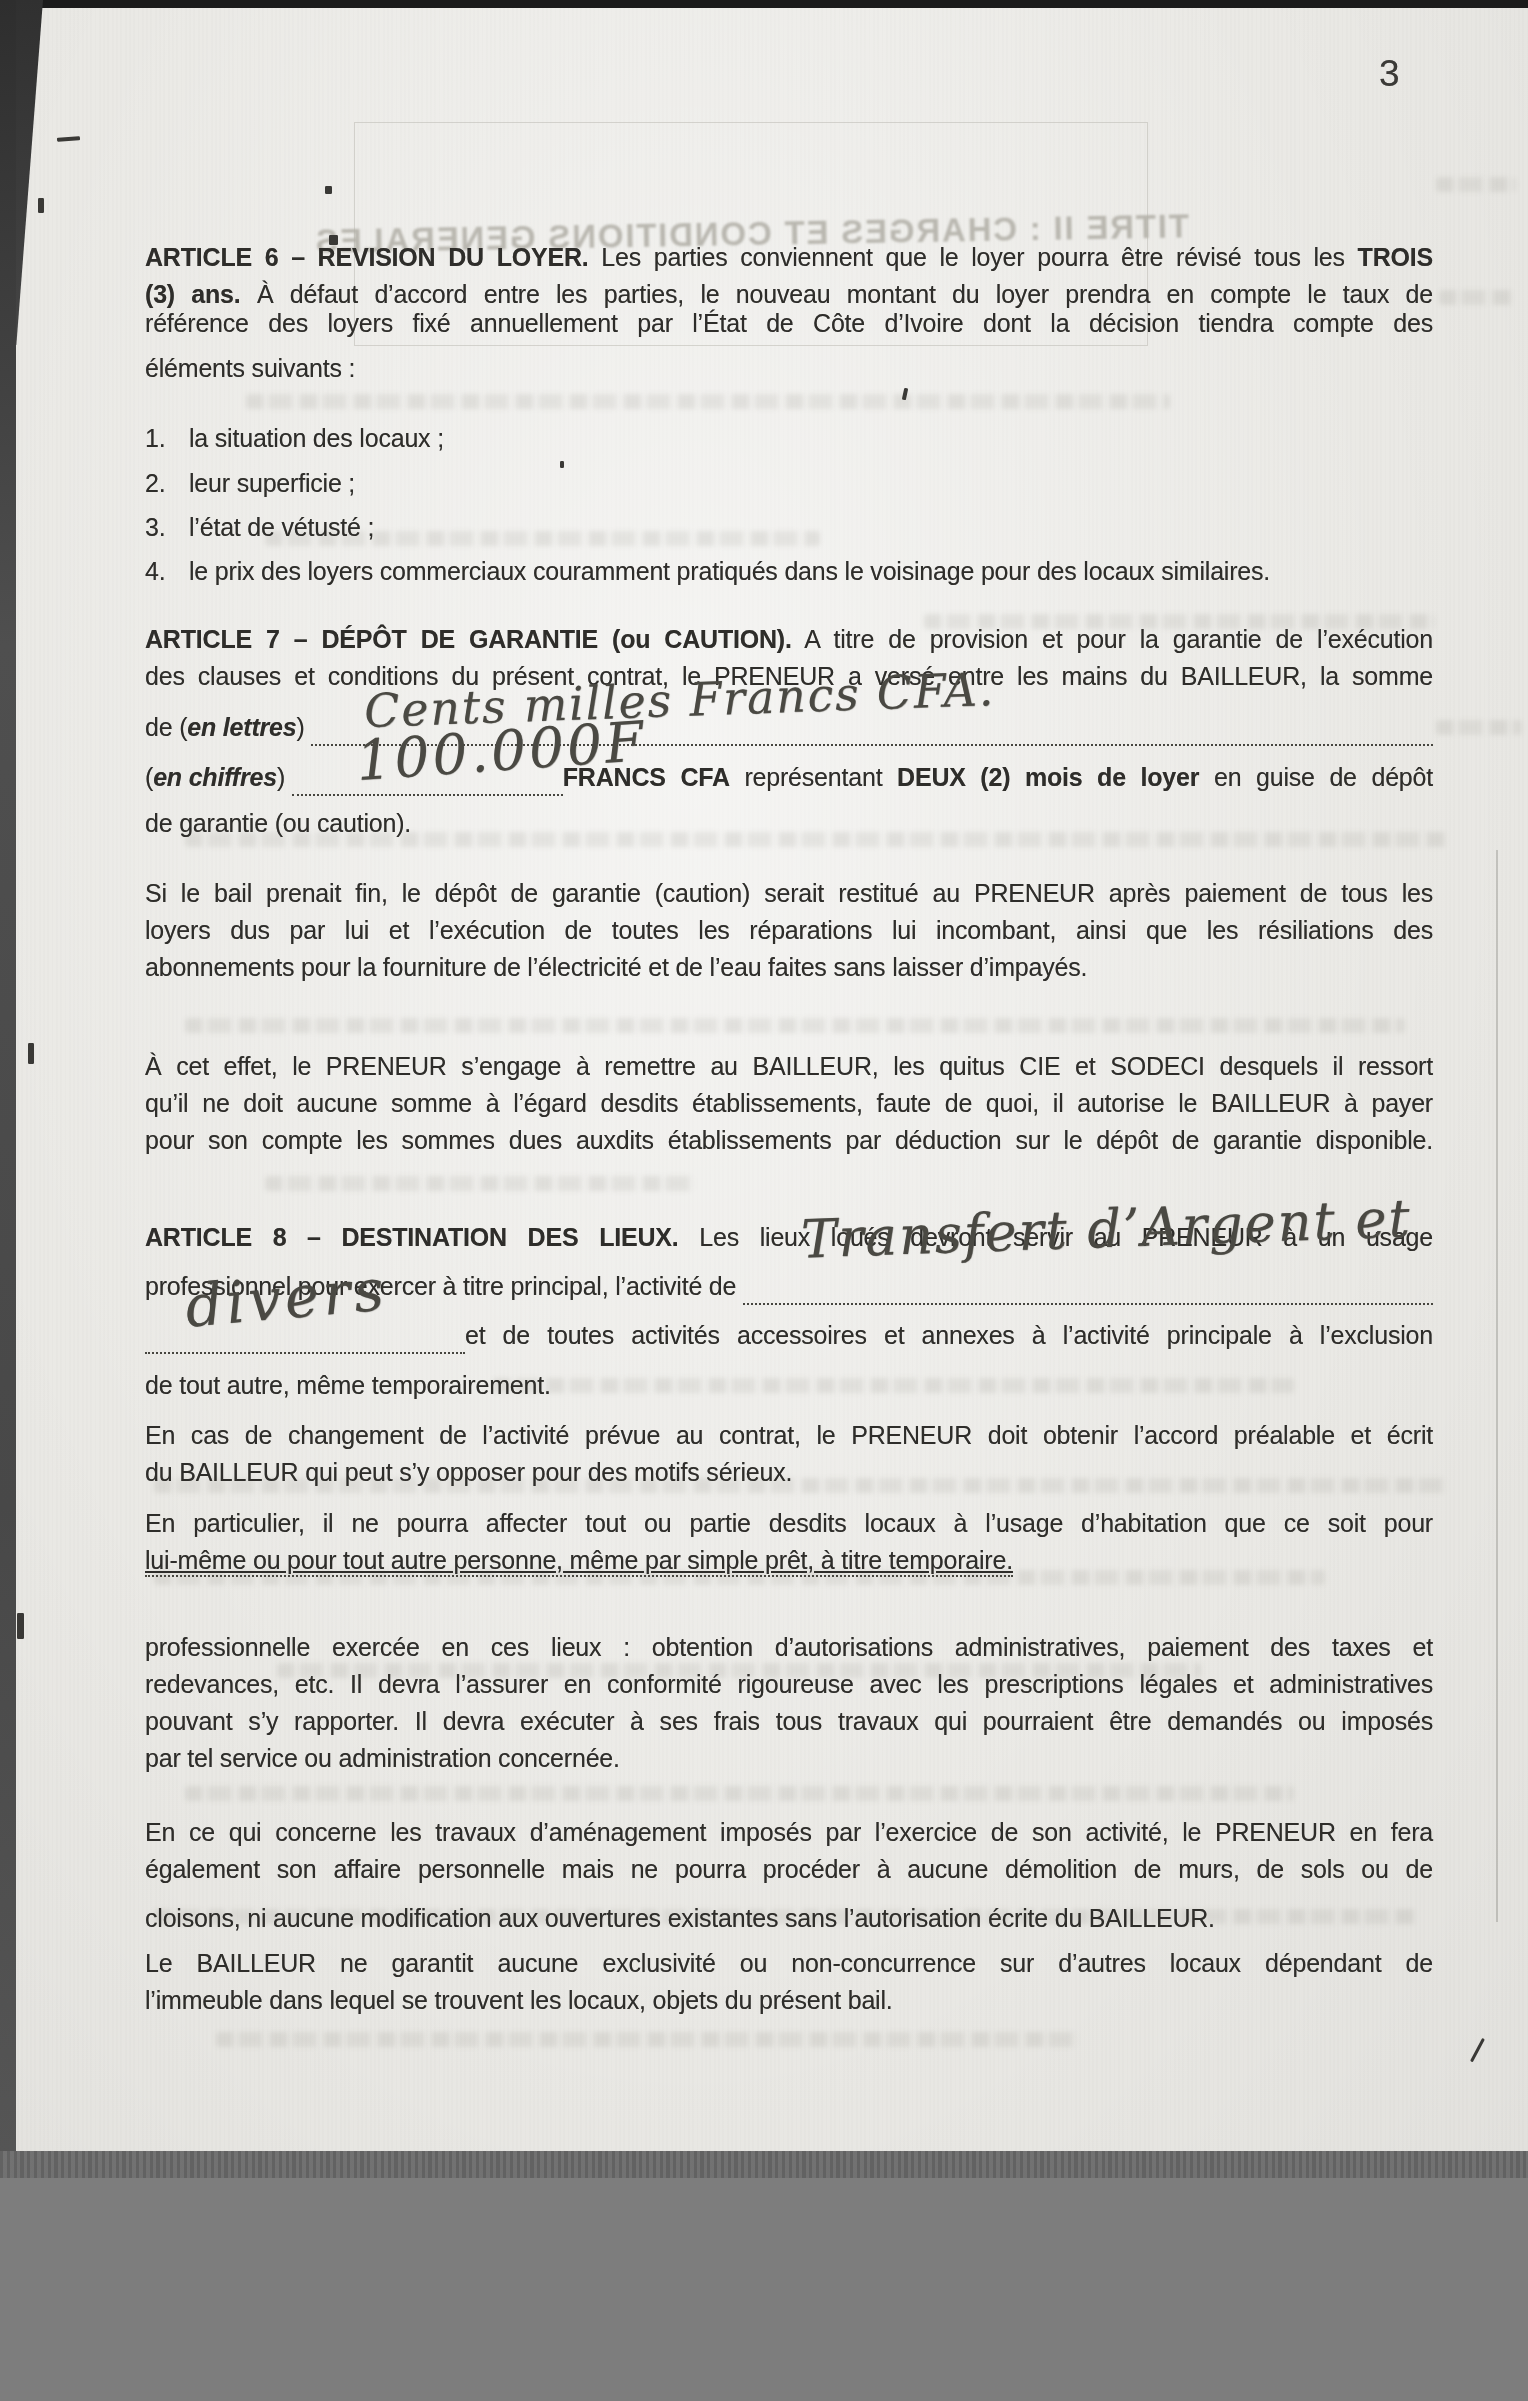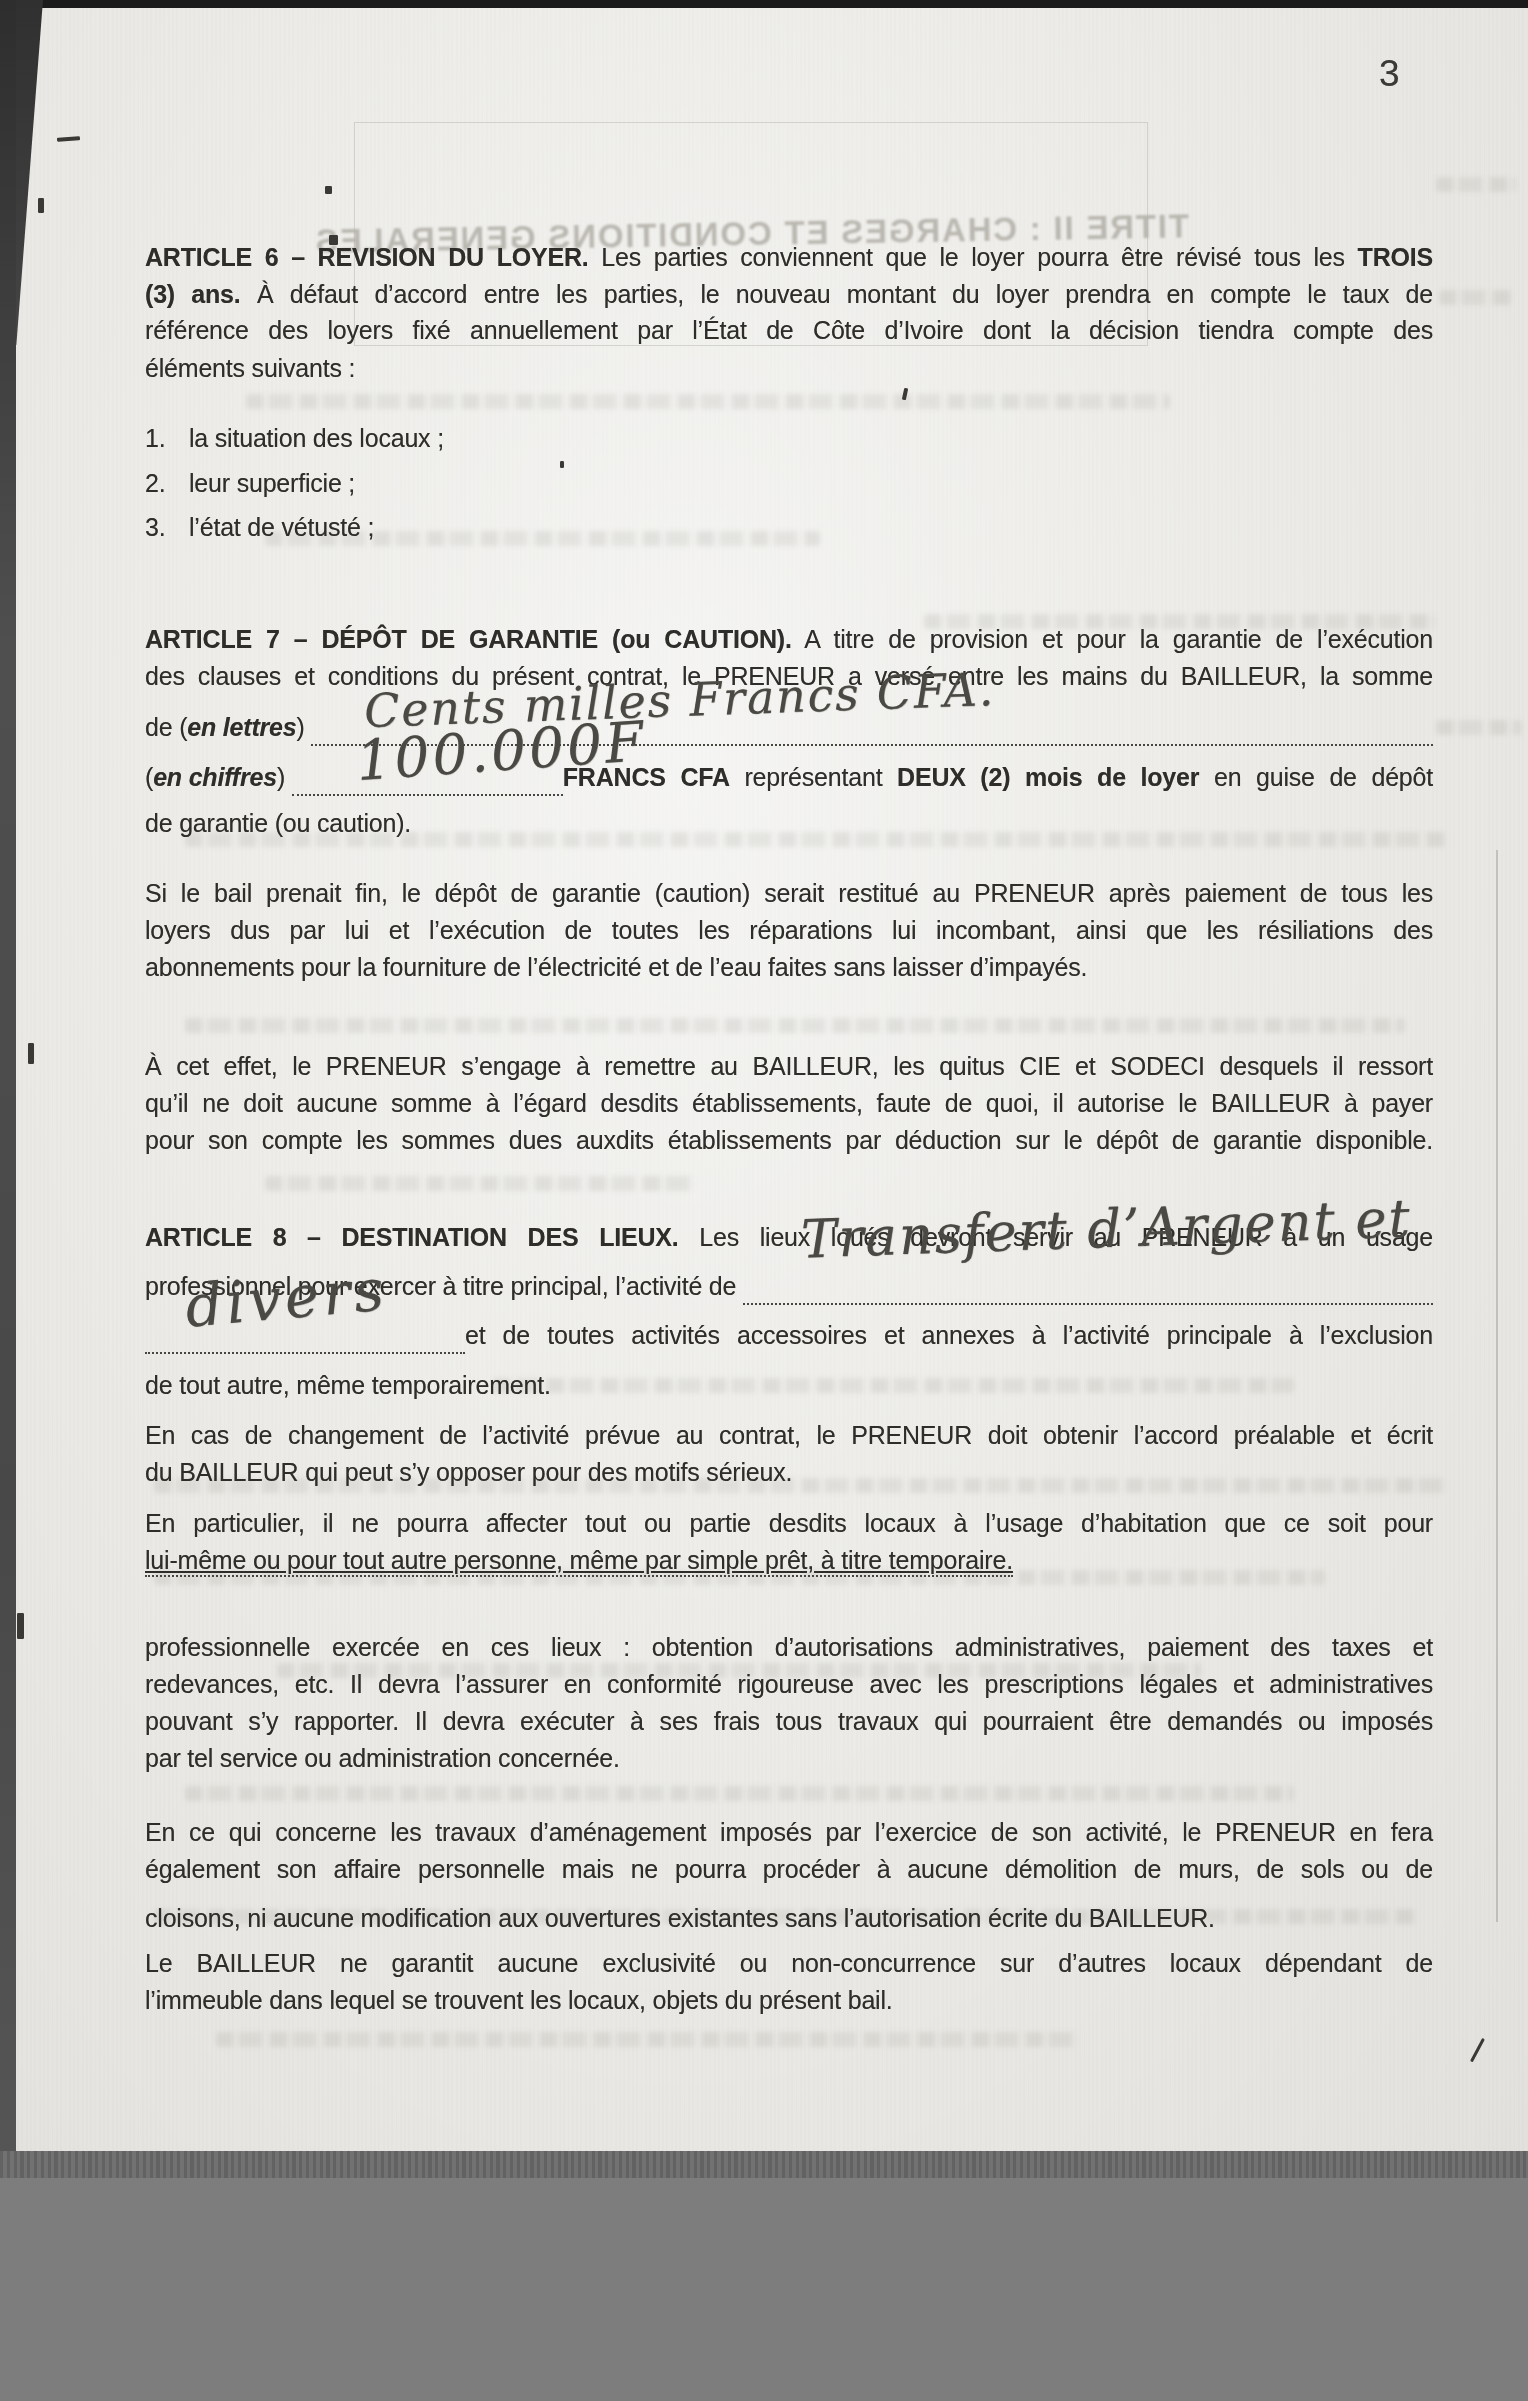--- a/index.html
+++ b/index.html
@@ -119,31 +119,34 @@
 
   <div class="line jline" style="top:239px;">
     <span class="b">ARTICLE 6 – REVISION DU LOYER.</span>
     <span>Les parties conviennent que le loyer pourra être révisé tous les</span>
     <span class="b">TROIS</span>
   </div>
   <div class="line jline" style="top:276px;">
     <span class="b">(3) ans.</span>
     <span>À défaut d’accord entre les parties, le nouveau montant du loyer prendra en compte le taux de</span>
   </div>
-  <div class="line jline" style="top:312px;">référence des loyers fixé annuellement par l’État de Côte d’Ivoire dont la décision tiendra compte des</div>
+  <div class="line jline" style="top:305px;">référence des loyers fixé annuellement par l’État de Côte d’Ivoire dont la décision tiendra compte des</div>
   <div class="line" style="top:350px;">éléments suivants :</div>
 
   <div class="line" style="top:420px;">
     <span class="li-num">1.</span><span>la situation des locaux ;</span>
   </div>
   <div class="line" style="top:465px;">
     <span class="li-num">2.</span><span>leur superficie ;</span>
   </div>
   <div class="line" style="top:509px;">
     <span class="li-num">3.</span><span>l’état de vétusté ;</span>
+  </div>
+  <div class="line" style="top:553px;">
+    <span class="li-num">4.</span><span>le prix des loyers commerciaux couramment pratiqués dans le voisinage pour des locaux similaires.</span>
   </div>
 
   <div class="line jline" style="top:621px;">
     <span class="b">ARTICLE 7 – DÉPÔT DE GARANTIE (ou CAUTION).</span>
     <span>A titre de provision et pour la garantie de l’exécution</span>
   </div>
   <div class="line jline" style="top:658px;">des clauses et conditions du présent contrat, le PRENEUR a versé entre les mains du BAILLEUR, la somme</div>
 
   <div class="line flexline" style="top:709px;">
     <span class="pre">de (</span>

